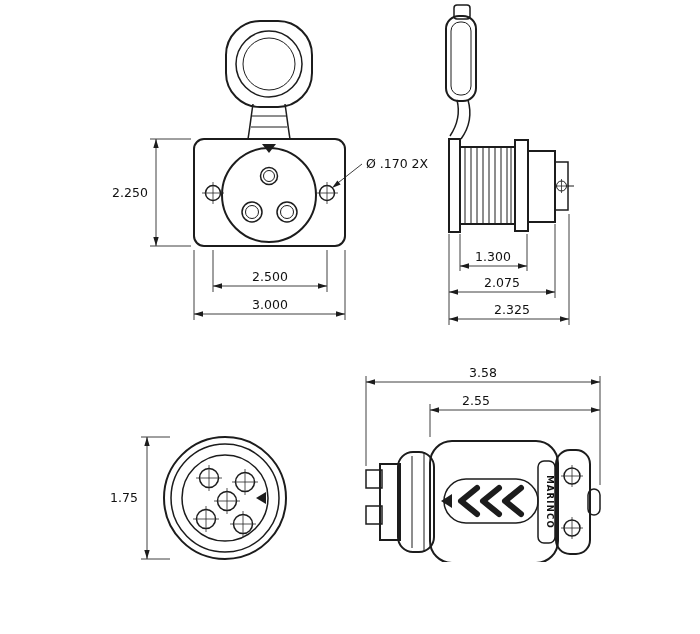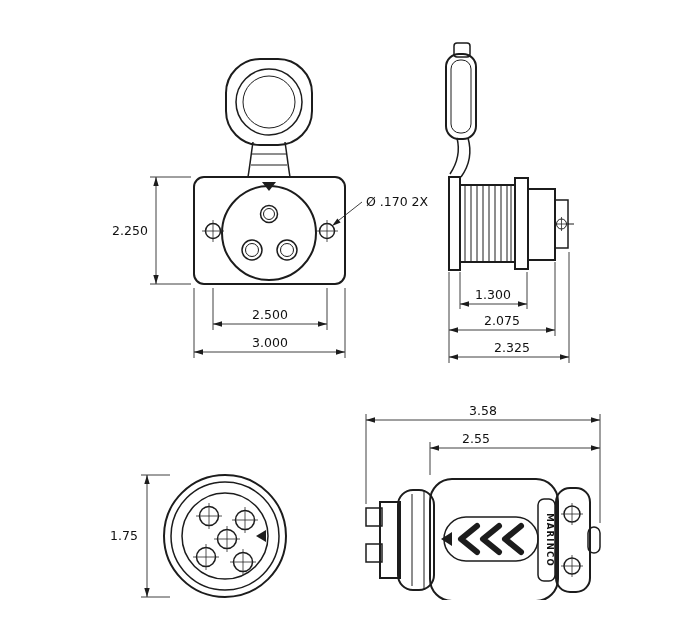--- a/index.html
+++ b/index.html
@@ -7,21 +7,20 @@
     padding: 0;
     background: #ffffff;
     font-family: "DejaVu Sans", "Liberation Sans", sans-serif;
   }
   .page {
     position: relative;
     width: 700px;
     height: 562px;
     background: #ffffff;
     overflow: hidden;
-    margin-top: 38px;
   }
   svg { display: block; }
   .outline  { fill: none; stroke: #1c1c1c; stroke-width: 2; }
   .medium   { fill: none; stroke: #1c1c1c; stroke-width: 1.5; }
   .thin     { fill: none; stroke: #1c1c1c; stroke-width: 1; }
   .dimline  { fill: none; stroke: #2a2a2a; stroke-width: 0.9; }
   .cross    { fill: none; stroke: #2a2a2a; stroke-width: 0.8; }
   .solid    { fill: #1c1c1c; stroke: none; }
   .dim-label {
     font-family: "DejaVu Sans", "Liberation Sans", sans-serif;

